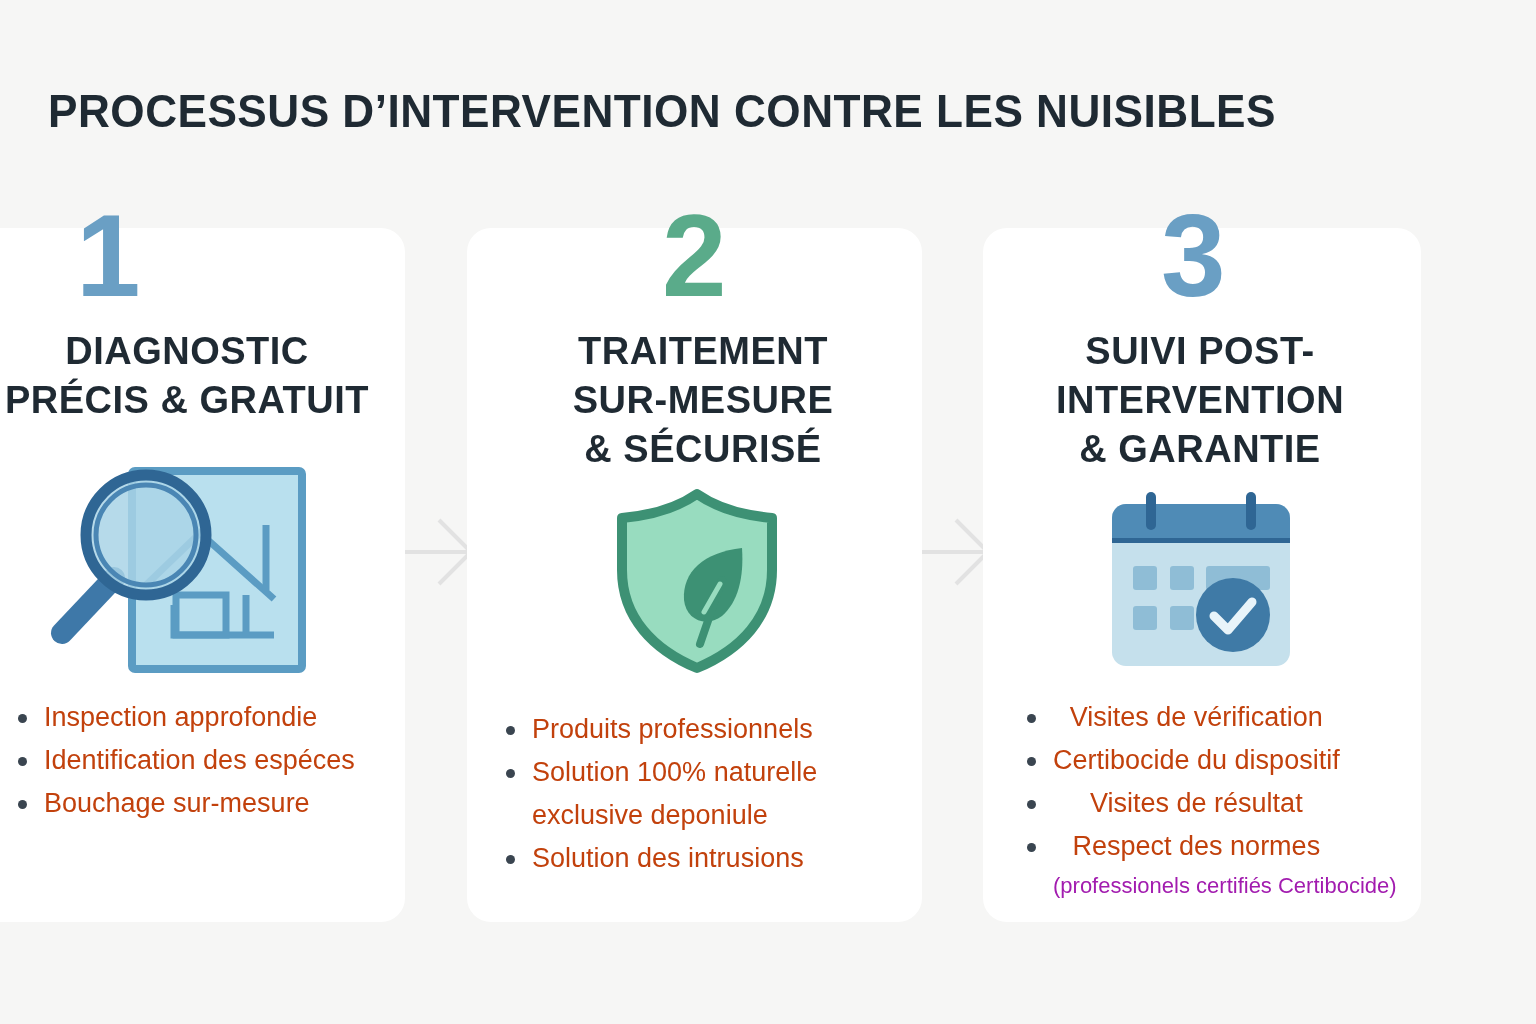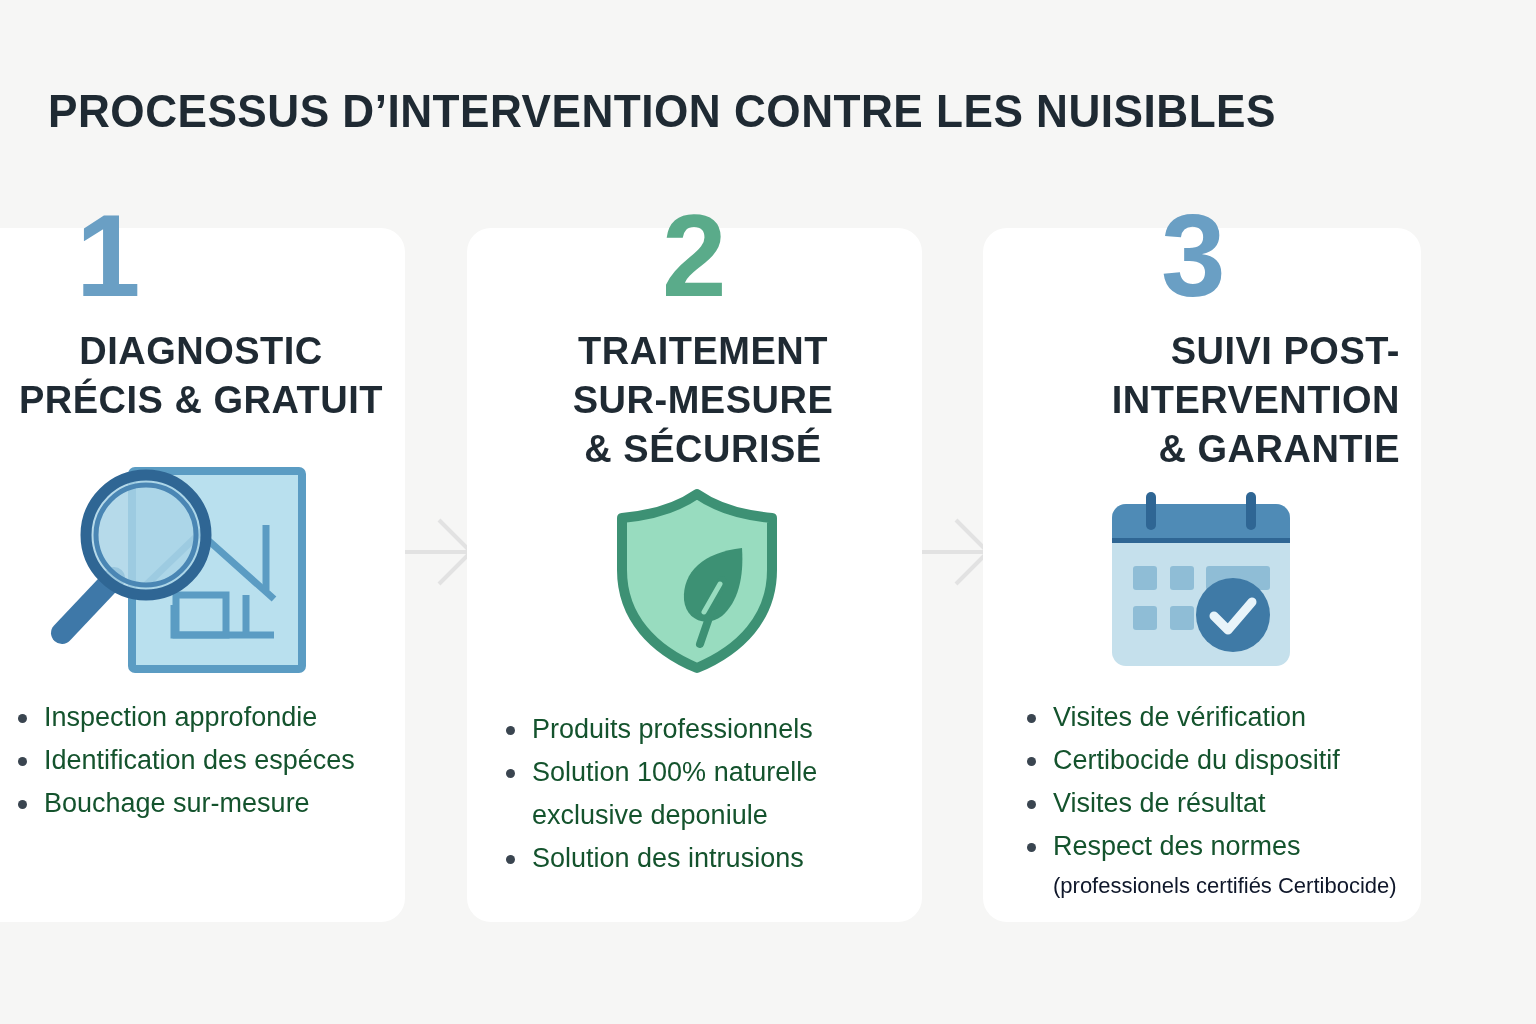--- a/index.html
+++ b/index.html
@@ -20,37 +20,37 @@
   #card3 { left:983px; width:438px; }
   .step-num {
     position:absolute; font-size:116px; font-weight:700; line-height:1;
   }
   .step-title {
     position:absolute; text-align:center; font-size:38px; font-weight:700; line-height:49px;
     color:#1f2a33; letter-spacing:0.5px;
   }
   .step-title span { display:block; white-space:nowrap; }
   .icon { position:absolute; }
-  .bullets { position:absolute; list-style:none; margin:0; padding:0; font-size:27px; line-height:43px; color:#14532d; }
+  .bullets { position:absolute; list-style:none; margin:0; padding:0; font-size:27px; line-height:43px; color:#c2410c; }
   .bullets li { position:relative; padding-left:26px; white-space:nowrap; }
   .bullets li::before {
     content:""; position:absolute; left:0; top:18px; width:9px; height:9px; border-radius:50%; background:#3a4550;
   }
   .bullets li .cont { display:block; }
-  .note { position:absolute; font-size:22px; color:#0f172a; white-space:nowrap; }
+  .note { position:absolute; font-size:22px; color:#a21caf; white-space:nowrap; }
   .arrow { position:absolute; }
 </style>
 </head>
 <body>
 
 <div class="title">PROCESSUS D’INTERVENTION CONTRE LES NUISIBLES</div>
 
 <div class="card" id="card1"></div>
 <div class="step-num" style="left:76px;top:198px;color:#6a9fc4;">1</div>
-<div class="step-title" style="left:0;width:374px;top:327px;margin-left:14px;">
+<div class="step-title" style="left:0;width:374px;top:327px;">
   <span>DIAGNOSTIC</span>
   <span>PRÉCIS &amp; GRATUIT</span>
 </div>
 <svg class="icon" style="left:46px;top:445px;" width="262" height="228" viewBox="0 0 262 228">
   <rect x="86" y="26" width="170" height="198" rx="3" fill="#b9e0ee" stroke="#5b9cc3" stroke-width="8"></rect>
   <path d="M100 140 L154 88 L228 154" fill="none" stroke="#5b9cc3" stroke-width="7"></path>
   <line x1="220" y1="80" x2="220" y2="145" stroke="#5b9cc3" stroke-width="7"></line>
   <path d="M128 160 L128 190 L228 190" fill="none" stroke="#5b9cc3" stroke-width="7"></path>
   <rect x="130" y="150" width="50" height="40" fill="none" stroke="#5b9cc3" stroke-width="7"></rect>
   <line x1="200" y1="150" x2="200" y2="190" stroke="#5b9cc3" stroke-width="7"></line>
@@ -88,38 +88,38 @@
   <li>Solution des intrusions</li>
 </ul>
 
 <svg class="arrow" style="left:922px;top:518px;" width="70" height="70" viewBox="0 0 70 70">
   <line x1="0" y1="34" x2="66" y2="34" stroke="#e2e2e2" stroke-width="4"></line>
   <polyline points="34,2 66,34 34,66" fill="none" stroke="#e2e2e2" stroke-width="4"></polyline>
 </svg>
 
 <div class="card" id="card3"></div>
 <div class="step-num" style="left:1161px;top:198px;color:#6a9fc4;">3</div>
-<div class="step-title" style="left:1000px;width:400px;top:327px;text-align:right;">
+<div class="step-title" style="left:1000px;width:400px;top:327px;">
   <span>SUIVI POST-</span>
   <span>INTERVENTION</span>
   <span>&amp; GARANTIE</span>
 </div>
 <svg class="icon" style="left:1108px;top:488px;" width="186" height="182" viewBox="0 0 186 182">
   <rect x="4" y="16" width="178" height="162" rx="14" fill="#c5e0ec"></rect>
   <path d="M18 16 H168 A14 14 0 0 1 182 30 V52 H4 V30 A14 14 0 0 1 18 16 Z" fill="#4f8bb6"></path>
   <rect x="4" y="50" width="178" height="5" fill="#2f6694"></rect>
   <rect x="38" y="4" width="10" height="38" rx="5" fill="#2f6694"></rect>
   <rect x="138" y="4" width="10" height="38" rx="5" fill="#2f6694"></rect>
   <rect x="25" y="78" width="24" height="24" rx="3" fill="#8fbdd6"></rect>
   <rect x="62" y="78" width="24" height="24" rx="3" fill="#8fbdd6"></rect>
   <rect x="98" y="78" width="64" height="24" rx="3" fill="#8fbdd6"></rect>
   <rect x="25" y="118" width="24" height="24" rx="3" fill="#8fbdd6"></rect>
   <rect x="62" y="118" width="24" height="24" rx="3" fill="#8fbdd6"></rect>
   <circle cx="125" cy="127" r="37" fill="#3f7aa6"></circle>
   <polyline points="106,128 120,142 144,114" fill="none" stroke="#e8f4fa" stroke-width="9" stroke-linecap="round" stroke-linejoin="round"></polyline>
 </svg>
-<ul class="bullets" style="left:1027px;top:696px;">
+<ul class="bullets" style="left:1027px;top:696px;text-align:center;">
   <li>Visites de vérification</li>
   <li>Certibocide du dispositif</li>
   <li>Visites de résultat</li>
   <li>Respect des normes</li>
 </ul>
 <div class="note" style="left:1053px;top:873px;">(professionels certifiés Certibocide)</div>
 
 </body></html>

